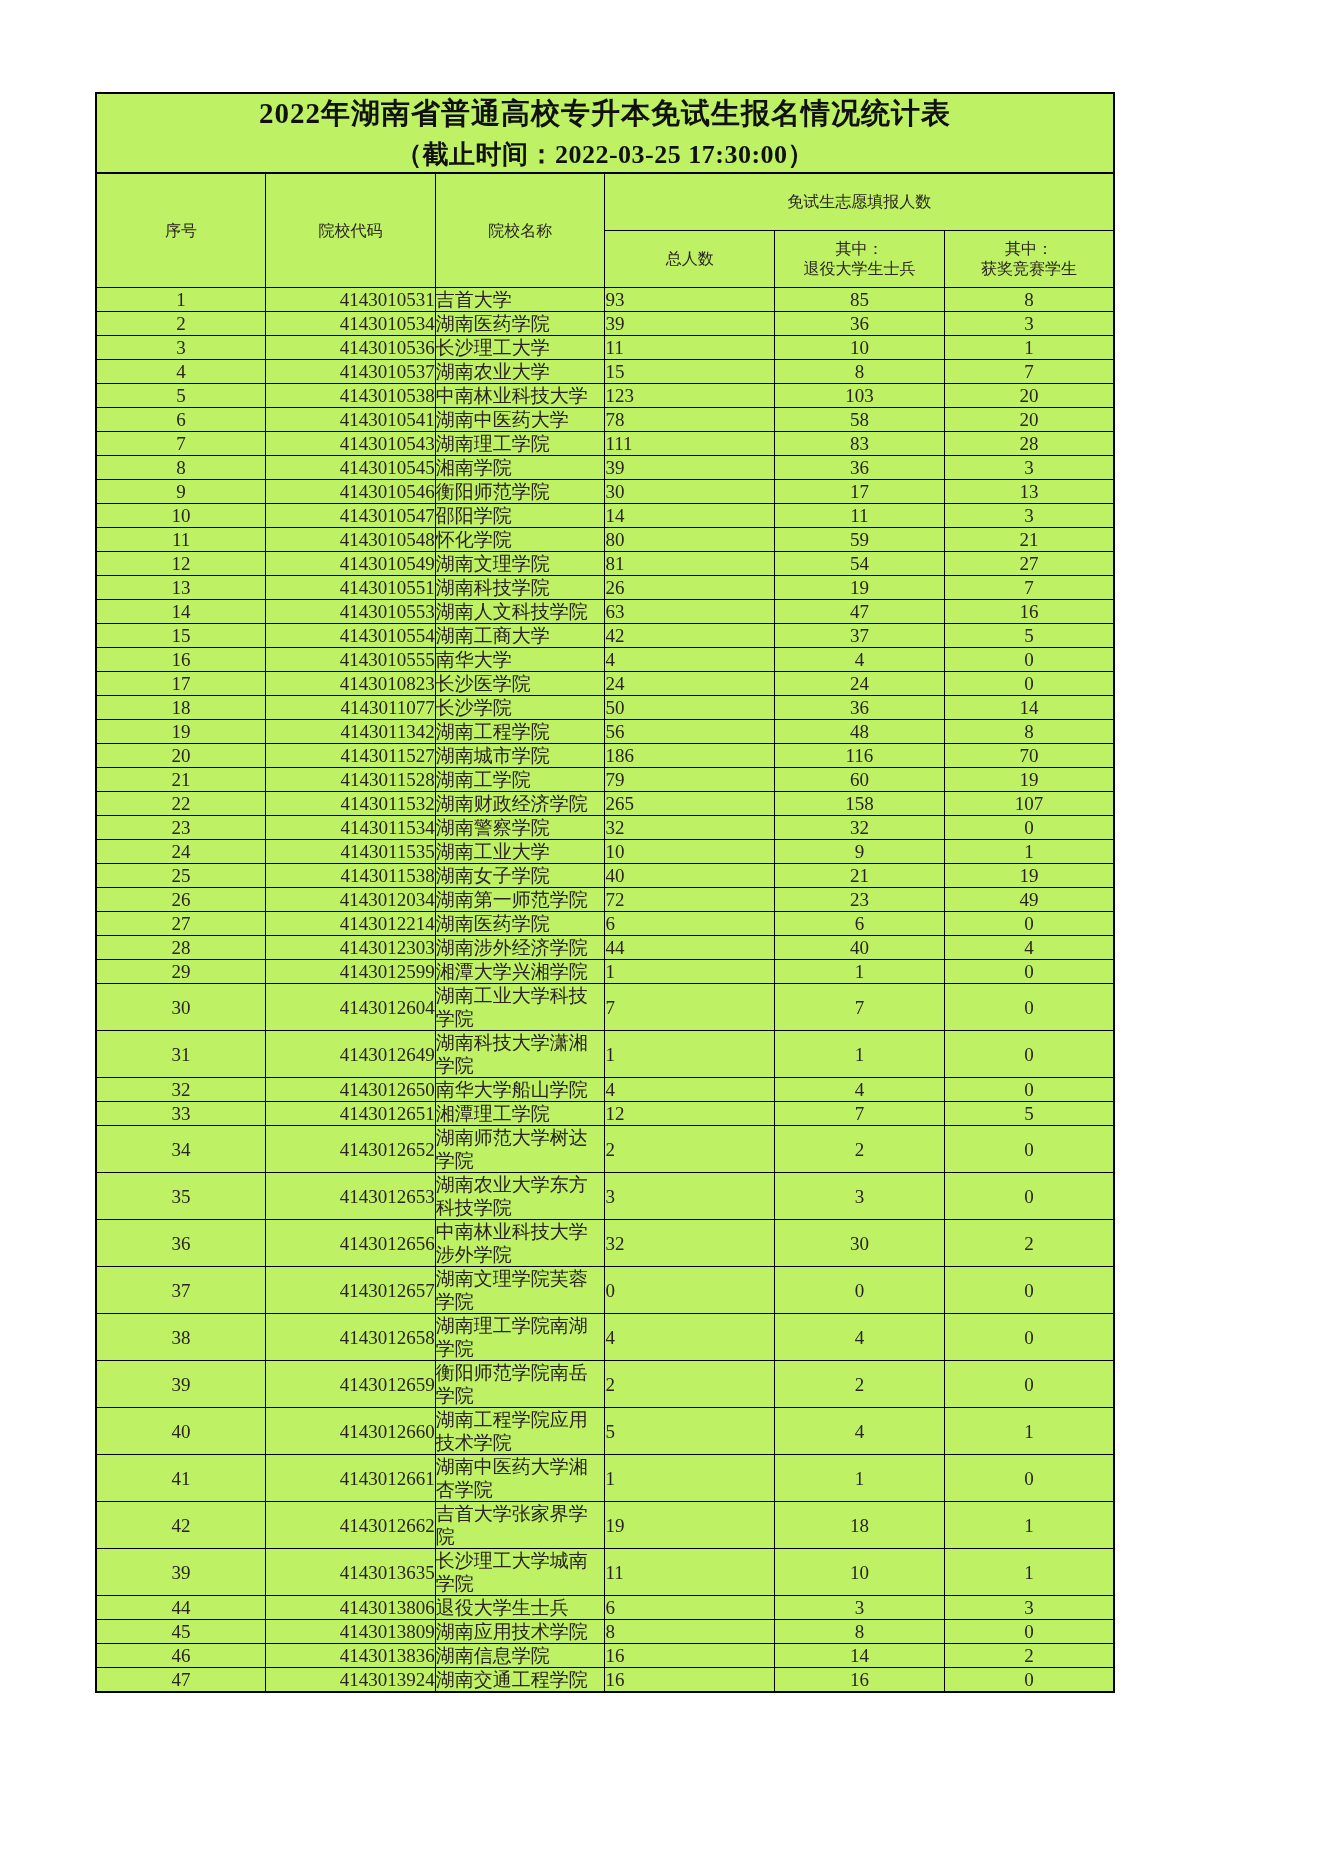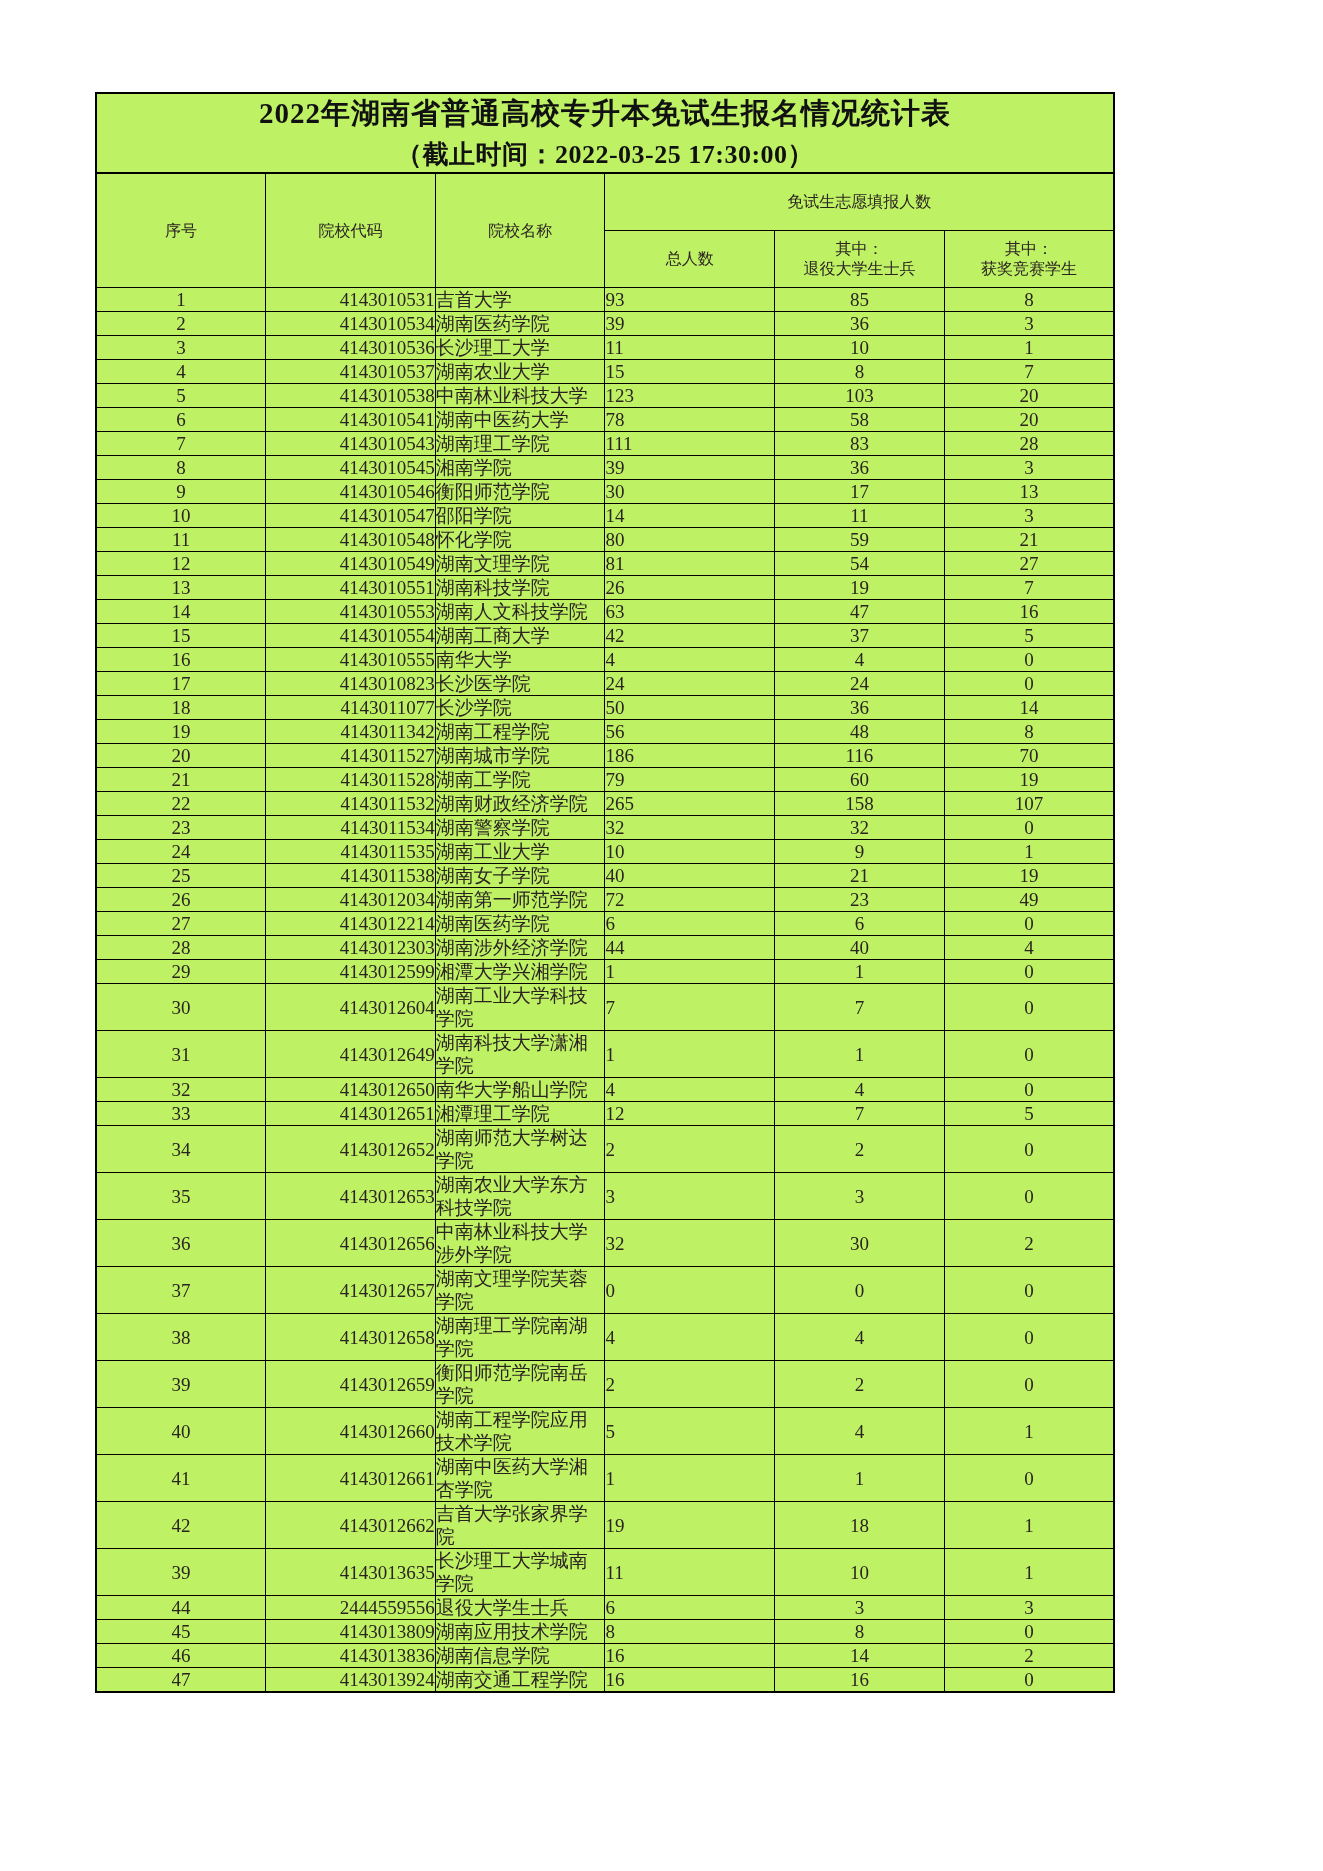--- a/index.html
+++ b/index.html
@@ -458,21 +458,21 @@
         <tr class="datarow">
           <td class="c-idx outer-left">39</td>
           <td class="c-code">4143013635</td>
           <td class="c-name">长沙理工大学城南学院</td>
           <td class="c-total">11</td>
           <td class="c-vet">10</td>
           <td class="c-awd outer-right">1</td>
         </tr>
         <tr class="datarow">
           <td class="c-idx outer-left">44</td>
-          <td class="c-code">2444559556</td>
+          <td class="c-code">4143013806</td>
           <td class="c-name">退役大学生士兵</td>
           <td class="c-total">6</td>
           <td class="c-vet">3</td>
           <td class="c-awd outer-right">3</td>
         </tr>
         <tr class="datarow">
           <td class="c-idx outer-left">45</td>
           <td class="c-code">4143013809</td>
           <td class="c-name">湖南应用技术学院</td>
           <td class="c-total">8</td>

